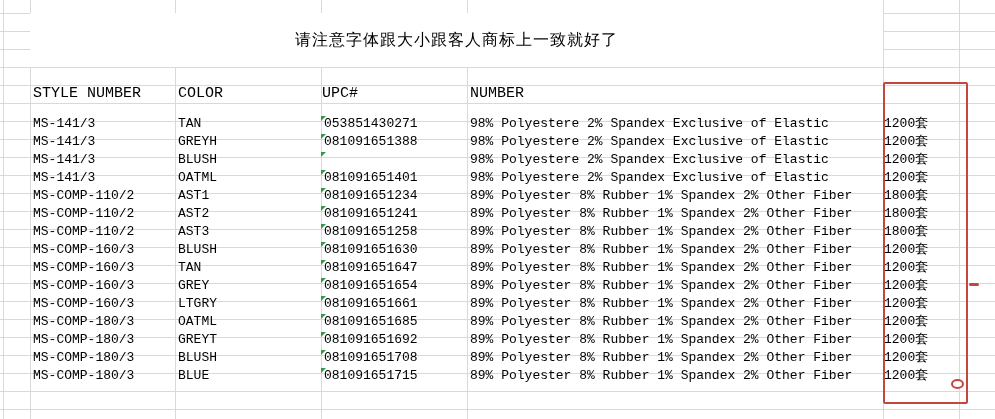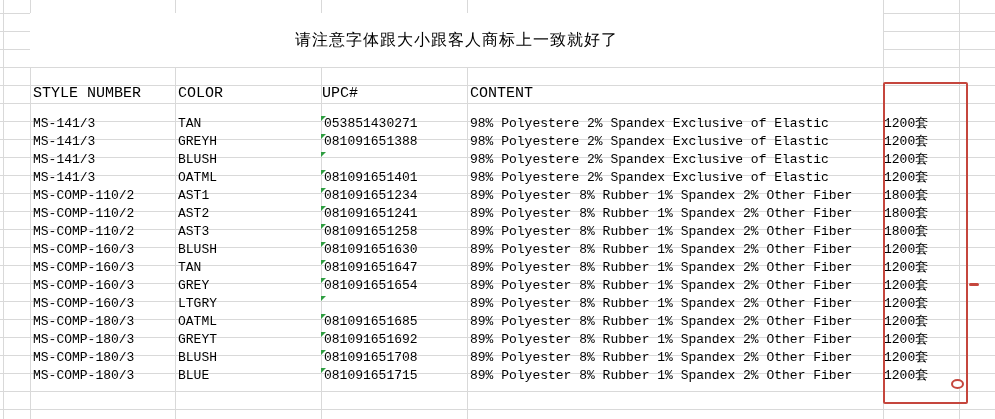--- a/index.html
+++ b/index.html
@@ -69,35 +69,35 @@
   <div id="hgrid"></div>
 
   <div id="title-cell">
     <span>请注意字体跟大小跟客人商标上一致就好了</span>
   </div>
 
   <div class="hdr-row">
     <span class="col-style">STYLE NUMBER</span>
     <span class="col-color">COLOR</span>
     <span class="hdr-upc">UPC#</span>
-    <span class="col-content">CONTENT</span>
+    <span class="col-content">NUMBER</span>
   </div>
 
   <div class="rows" id="rows">
       <div class="row" style="top: 103px;"><span class="col-style">MS-141/3</span><span class="col-color">TAN</span><span class="col-upc">053851430271</span><span class="col-content">98% Polyestere 2% Spandex Exclusive of Elastic</span><span class="col-qty">1200套</span><div class="err-tri"></div></div>
       <div class="row" style="top: 121px;"><span class="col-style">MS-141/3</span><span class="col-color">GREYH</span><span class="col-upc">081091651388</span><span class="col-content">98% Polyestere 2% Spandex Exclusive of Elastic</span><span class="col-qty">1200套</span><div class="err-tri"></div></div>
       <div class="row" style="top: 139px;"><span class="col-style">MS-141/3</span><span class="col-color">BLUSH</span><span class="col-content">98% Polyestere 2% Spandex Exclusive of Elastic</span><span class="col-qty">1200套</span><div class="err-tri"></div></div>
       <div class="row" style="top: 157px;"><span class="col-style">MS-141/3</span><span class="col-color">OATML</span><span class="col-upc">081091651401</span><span class="col-content">98% Polyestere 2% Spandex Exclusive of Elastic</span><span class="col-qty">1200套</span><div class="err-tri"></div></div>
       <div class="row" style="top: 175px;"><span class="col-style">MS-COMP-110/2</span><span class="col-color">AST1</span><span class="col-upc">081091651234</span><span class="col-content">89% Polyester 8% Rubber 1% Spandex 2% Other Fiber</span><span class="col-qty">1800套</span><div class="err-tri"></div></div>
       <div class="row" style="top: 193px;"><span class="col-style">MS-COMP-110/2</span><span class="col-color">AST2</span><span class="col-upc">081091651241</span><span class="col-content">89% Polyester 8% Rubber 1% Spandex 2% Other Fiber</span><span class="col-qty">1800套</span><div class="err-tri"></div></div>
       <div class="row" style="top: 211px;"><span class="col-style">MS-COMP-110/2</span><span class="col-color">AST3</span><span class="col-upc">081091651258</span><span class="col-content">89% Polyester 8% Rubber 1% Spandex 2% Other Fiber</span><span class="col-qty">1800套</span><div class="err-tri"></div></div>
       <div class="row" style="top: 229px;"><span class="col-style">MS-COMP-160/3</span><span class="col-color">BLUSH</span><span class="col-upc">081091651630</span><span class="col-content">89% Polyester 8% Rubber 1% Spandex 2% Other Fiber</span><span class="col-qty">1200套</span><div class="err-tri"></div></div>
       <div class="row" style="top: 247px;"><span class="col-style">MS-COMP-160/3</span><span class="col-color">TAN</span><span class="col-upc">081091651647</span><span class="col-content">89% Polyester 8% Rubber 1% Spandex 2% Other Fiber</span><span class="col-qty">1200套</span><div class="err-tri"></div></div>
       <div class="row" style="top: 265px;"><span class="col-style">MS-COMP-160/3</span><span class="col-color">GREY</span><span class="col-upc">081091651654</span><span class="col-content">89% Polyester 8% Rubber 1% Spandex 2% Other Fiber</span><span class="col-qty">1200套</span><div class="err-tri"></div></div>
-      <div class="row" style="top: 283px;"><span class="col-style">MS-COMP-160/3</span><span class="col-color">LTGRY</span><span class="col-content">89% Polyester 8% Rubber 1% Spandex 2% Other Fiber</span><span class="col-qty">1200套</span><div class="err-tri"></div></div>
+      <div class="row" style="top: 283px;"><span class="col-style">MS-COMP-160/3</span><span class="col-color">LTGRY</span><span class="col-upc">081091651661</span><span class="col-content">89% Polyester 8% Rubber 1% Spandex 2% Other Fiber</span><span class="col-qty">1200套</span><div class="err-tri"></div></div>
       <div class="row" style="top: 301px;"><span class="col-style">MS-COMP-180/3</span><span class="col-color">OATML</span><span class="col-upc">081091651685</span><span class="col-content">89% Polyester 8% Rubber 1% Spandex 2% Other Fiber</span><span class="col-qty">1200套</span><div class="err-tri"></div></div>
       <div class="row" style="top: 319px;"><span class="col-style">MS-COMP-180/3</span><span class="col-color">GREYT</span><span class="col-upc">081091651692</span><span class="col-content">89% Polyester 8% Rubber 1% Spandex 2% Other Fiber</span><span class="col-qty">1200套</span><div class="err-tri"></div></div>
       <div class="row" style="top: 337px;"><span class="col-style">MS-COMP-180/3</span><span class="col-color">BLUSH</span><span class="col-upc">081091651708</span><span class="col-content">89% Polyester 8% Rubber 1% Spandex 2% Other Fiber</span><span class="col-qty">1200套</span><div class="err-tri"></div></div>
       <div class="row" style="top: 355px;"><span class="col-style">MS-COMP-180/3</span><span class="col-color">BLUE</span><span class="col-upc">081091651715</span><span class="col-content">89% Polyester 8% Rubber 1% Spandex 2% Other Fiber</span><span class="col-qty">1200套</span><div class="err-tri"></div></div>
     </div>
 
   <div id="qty-highlight-box"></div>
   <div id="red-dash"></div>
   <div id="red-circle"></div>
 </div>

